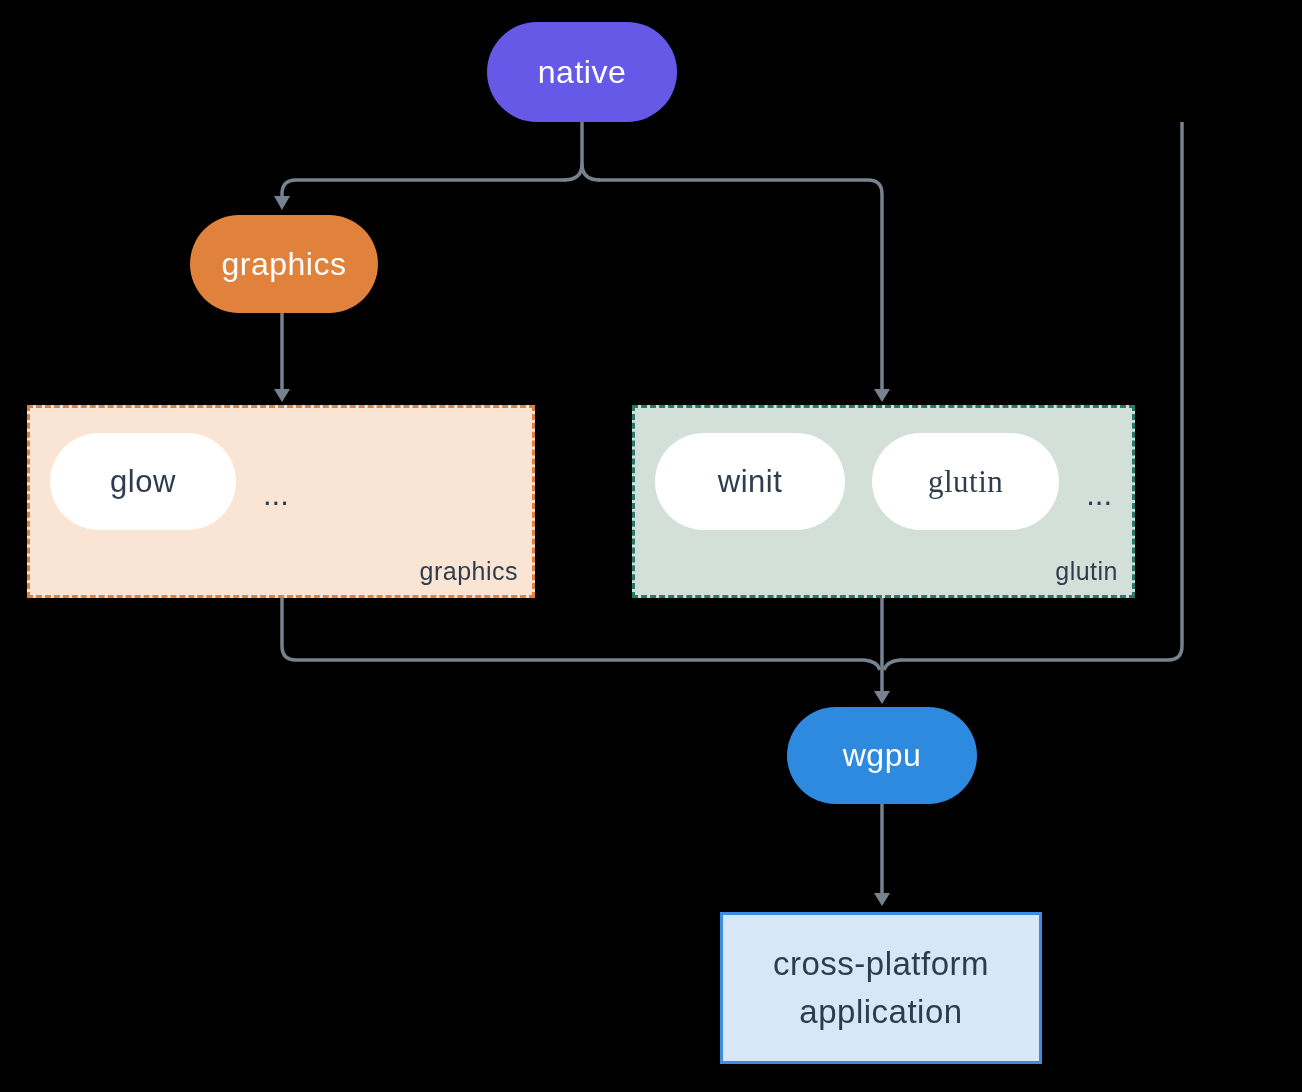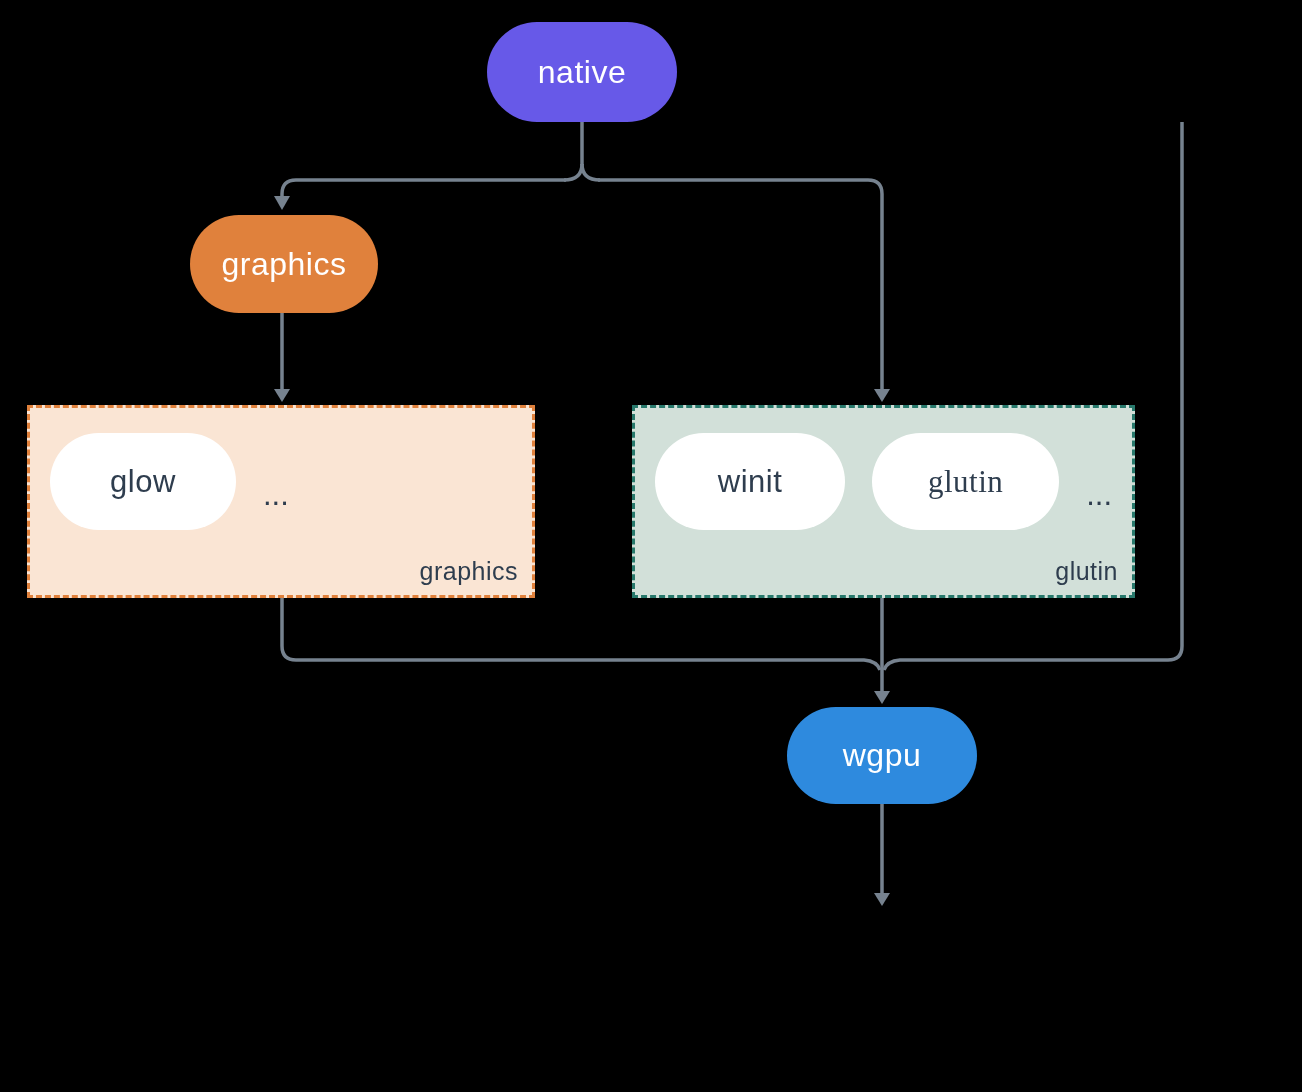--- a/index.html
+++ b/index.html
@@ -139,14 +139,17 @@
       <span>glutin</span>
     </div>
     <span class="ellipsis">...</span>
     <span class="group-label">glutin</span>
   </div>
 
   <div class="node pill node-iced">
     <span>wgpu</span>
   </div>
 
+  <div class="app-box">
+    <span>cross-platform application</span>
+  </div>
 
 </div>
 
 </body></html>

